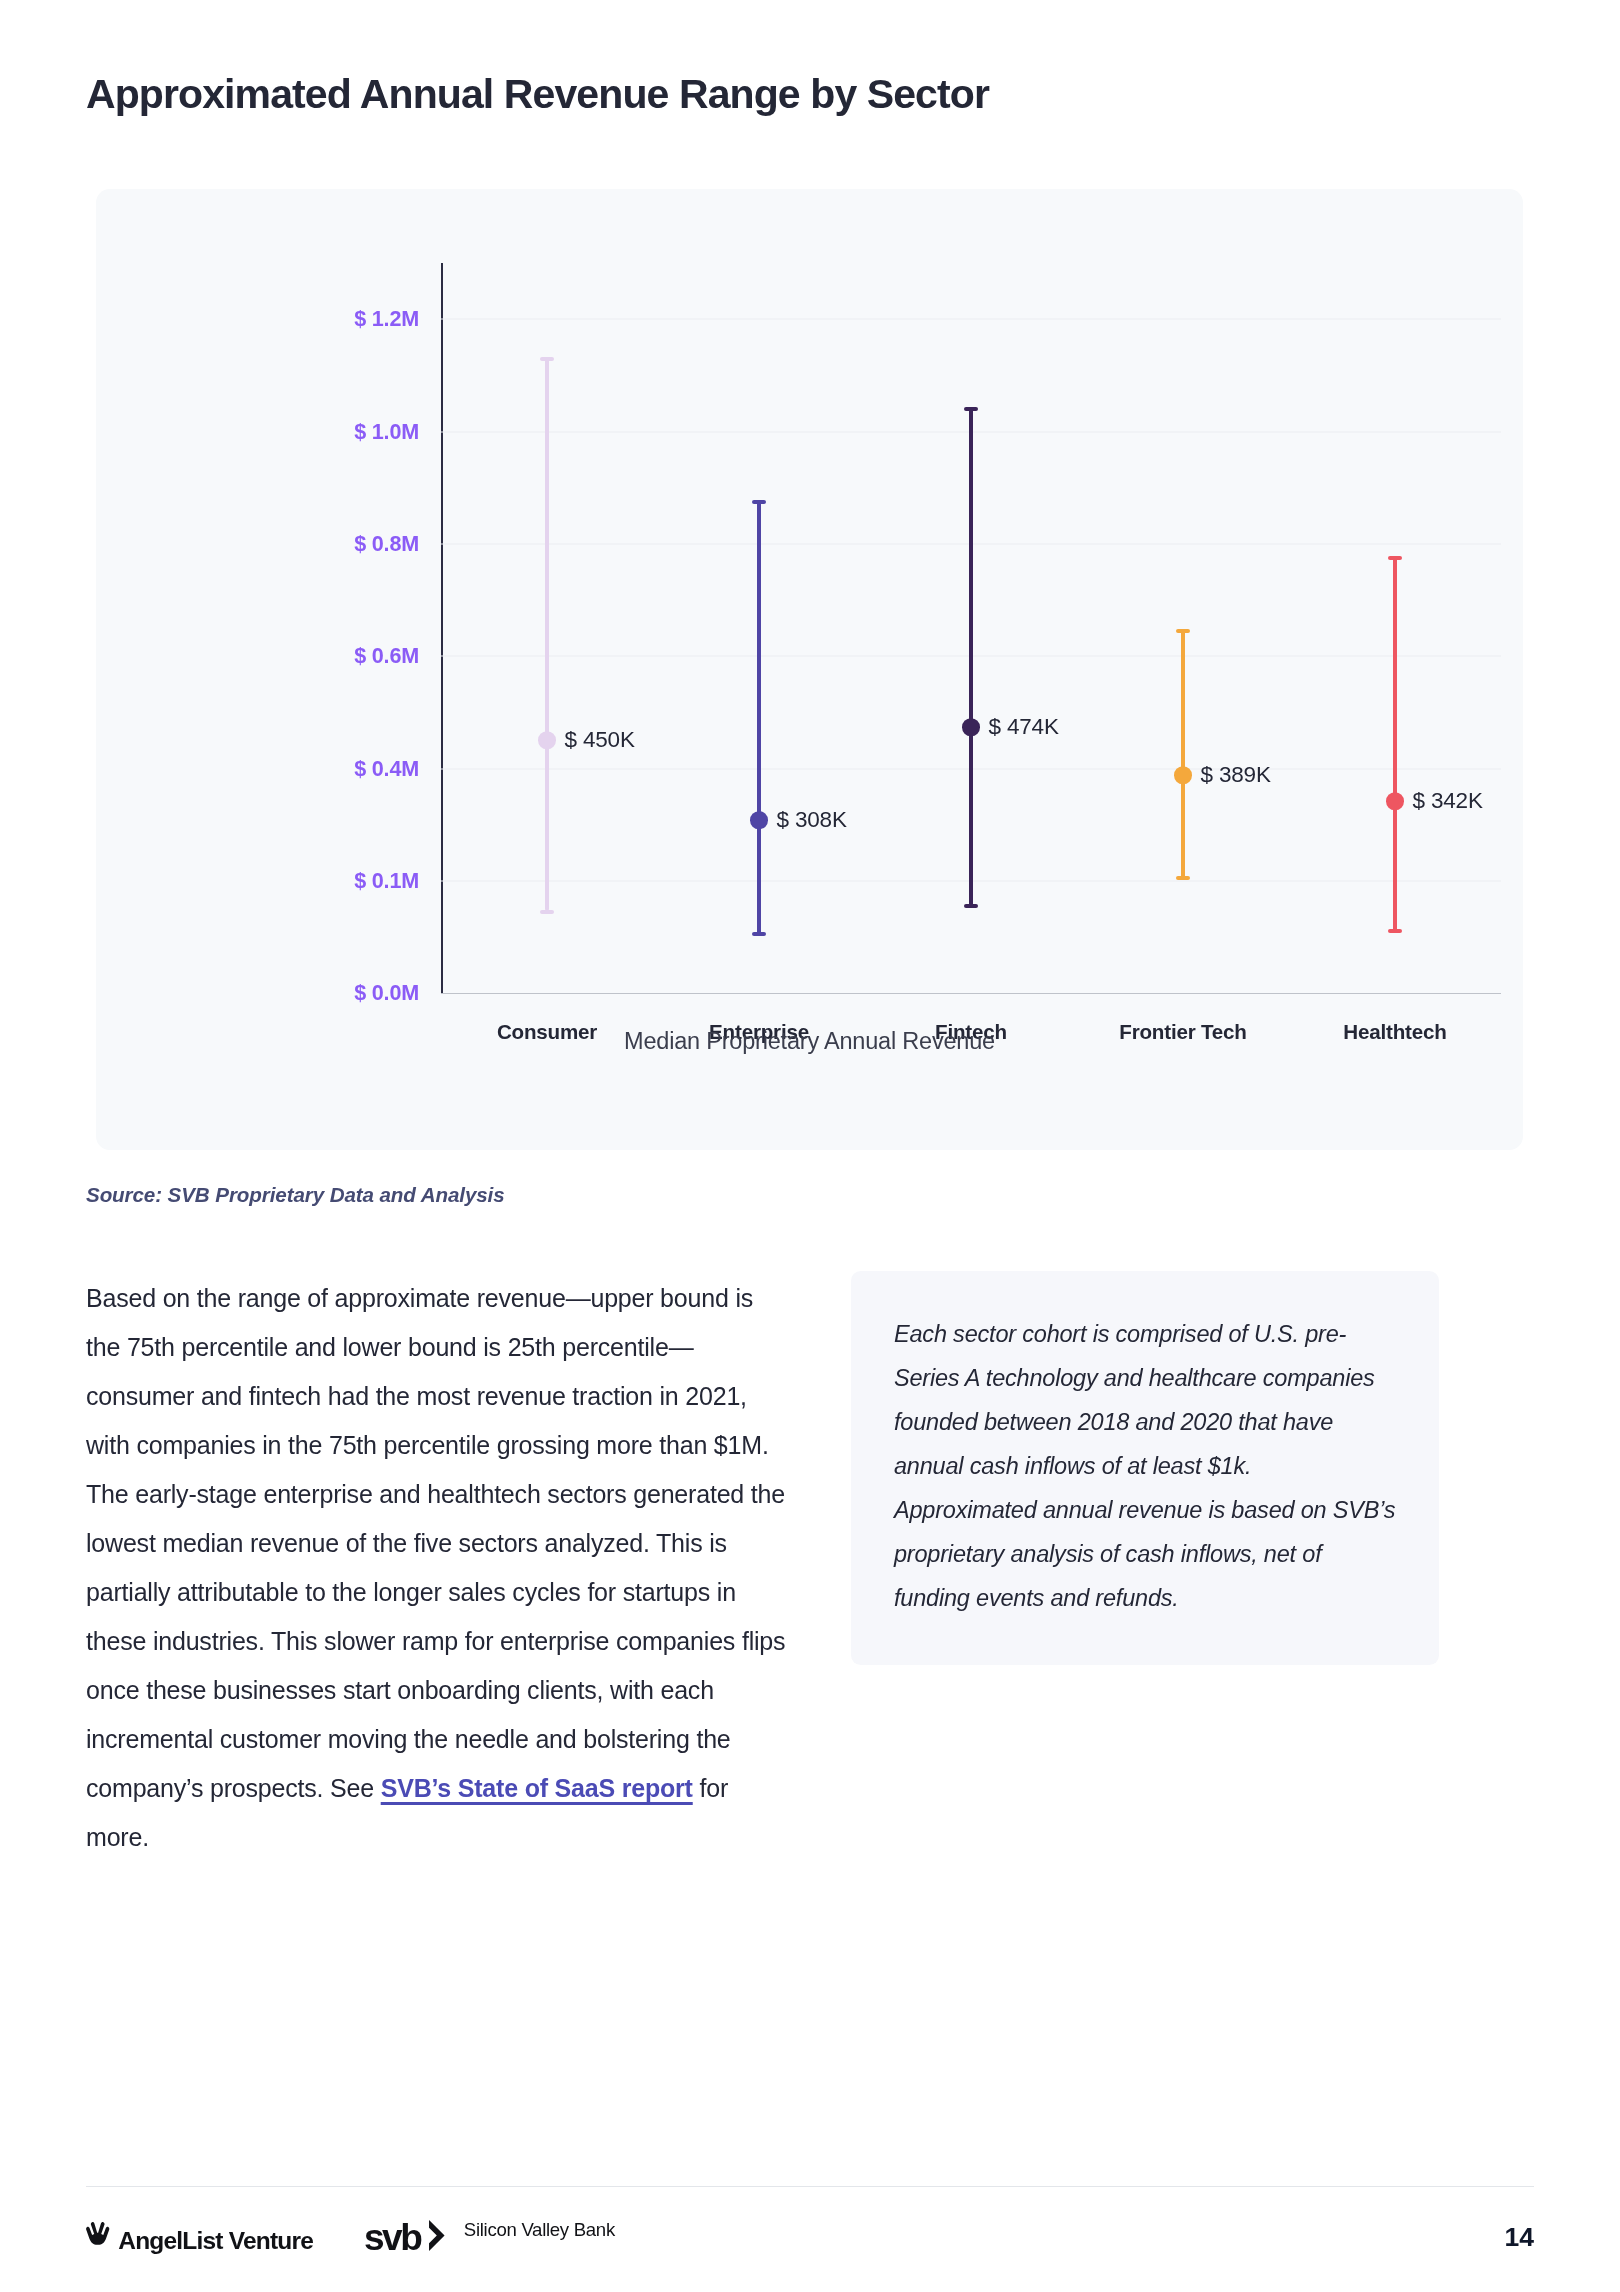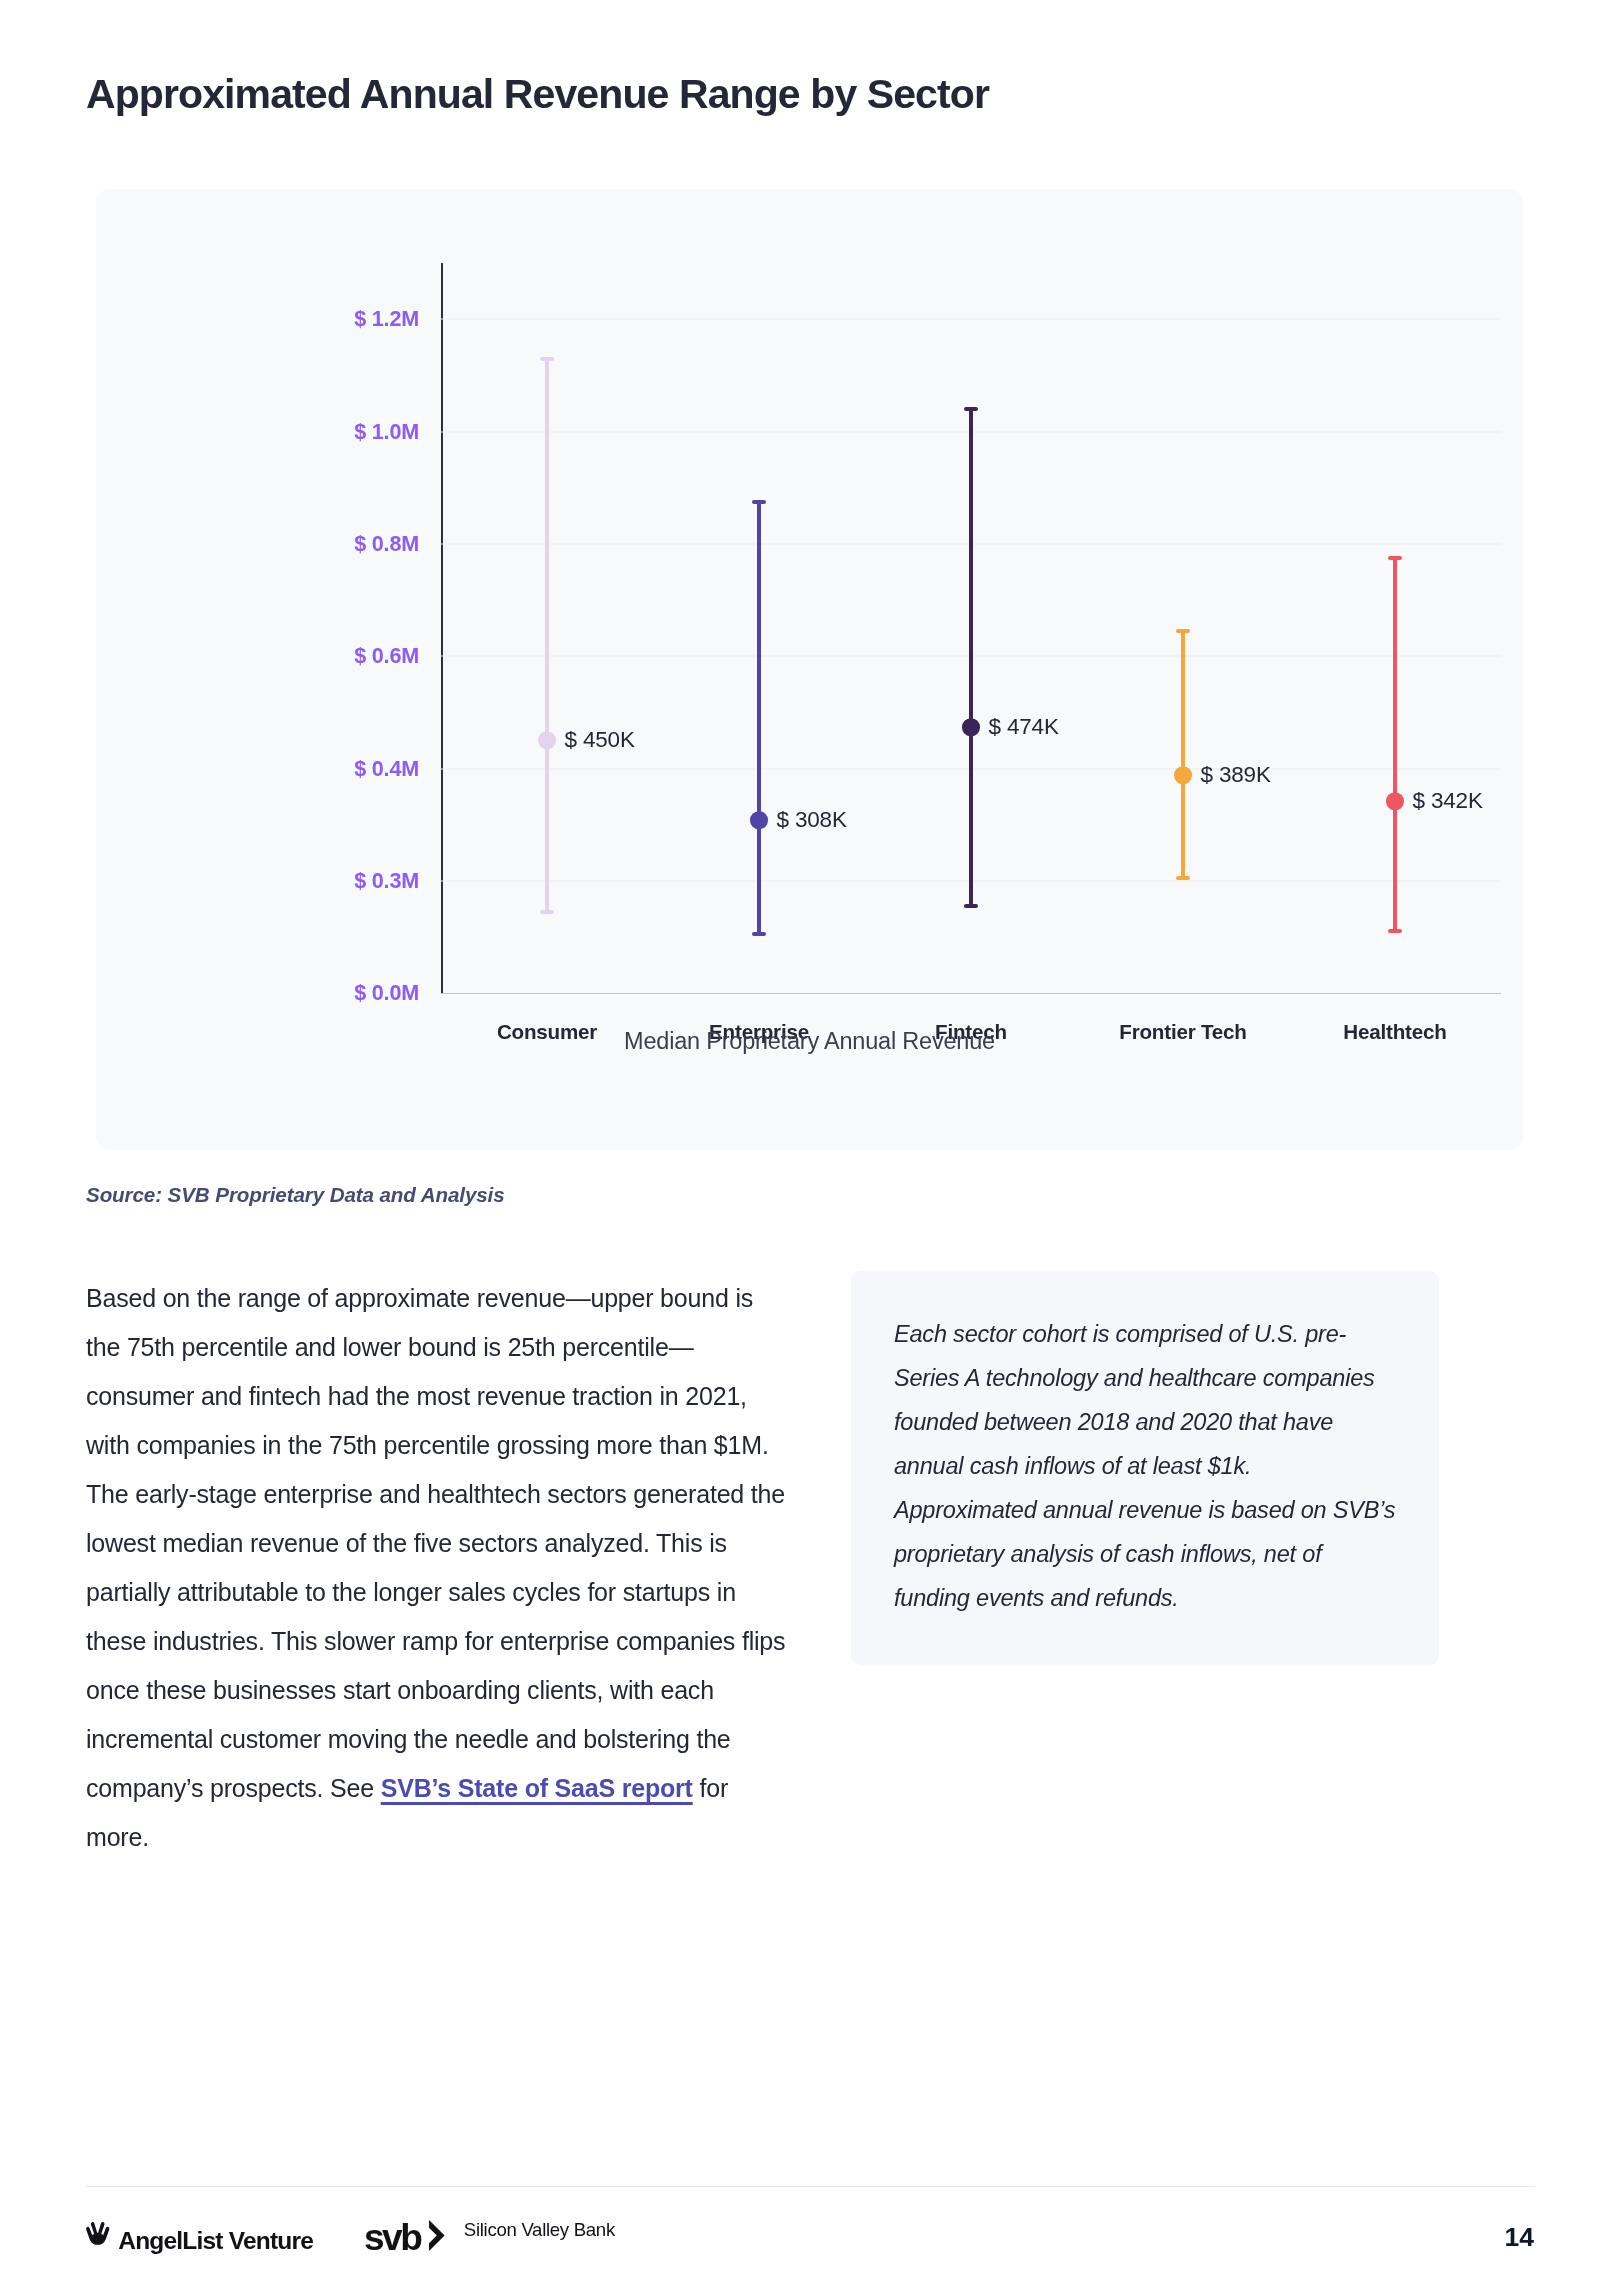--- a/index.html
+++ b/index.html
@@ -233,21 +233,21 @@
 
   <div class="page-title">Approximated Annual Revenue Range by Sector</div>
 
   <div class="chart-card">
     <div class="chart-inner">
       <div class="plot" id="plot">
         <div class="axis-y"></div>
         <div class="axis-x" style="top:100%"></div>
       <div class="ytick" style="top: 730px; left: 94px; right: auto; transform: translate(-100%, -50%);">$ 0.0M</div>
           <div class="gridline" style="top: 618px;"></div>
-          <div class="ytick" style="top: 618px; left: 94px; right: auto; transform: translate(-100%, -50%);">$ 0.3M</div>
+          <div class="ytick" style="top: 618px; left: 94px; right: auto; transform: translate(-100%, -50%);">$ 0.1M</div>
           <div class="gridline" style="top: 506px;"></div>
           <div class="ytick" style="top: 506px; left: 94px; right: auto; transform: translate(-100%, -50%);">$ 0.4M</div>
           <div class="gridline" style="top: 393px;"></div>
           <div class="ytick" style="top: 393px; left: 94px; right: auto; transform: translate(-100%, -50%);">$ 0.6M</div>
           <div class="gridline" style="top: 281px;"></div>
           <div class="ytick" style="top: 281px; left: 94px; right: auto; transform: translate(-100%, -50%);">$ 0.8M</div>
           <div class="gridline" style="top: 169px;"></div>
           <div class="ytick" style="top: 169px; left: 94px; right: auto; transform: translate(-100%, -50%);">$ 1.0M</div>
           <div class="gridline" style="top: 56px;"></div>
           <div class="ytick" style="top: 56px; left: 94px; right: auto; transform: translate(-100%, -50%);">$ 1.2M</div>

